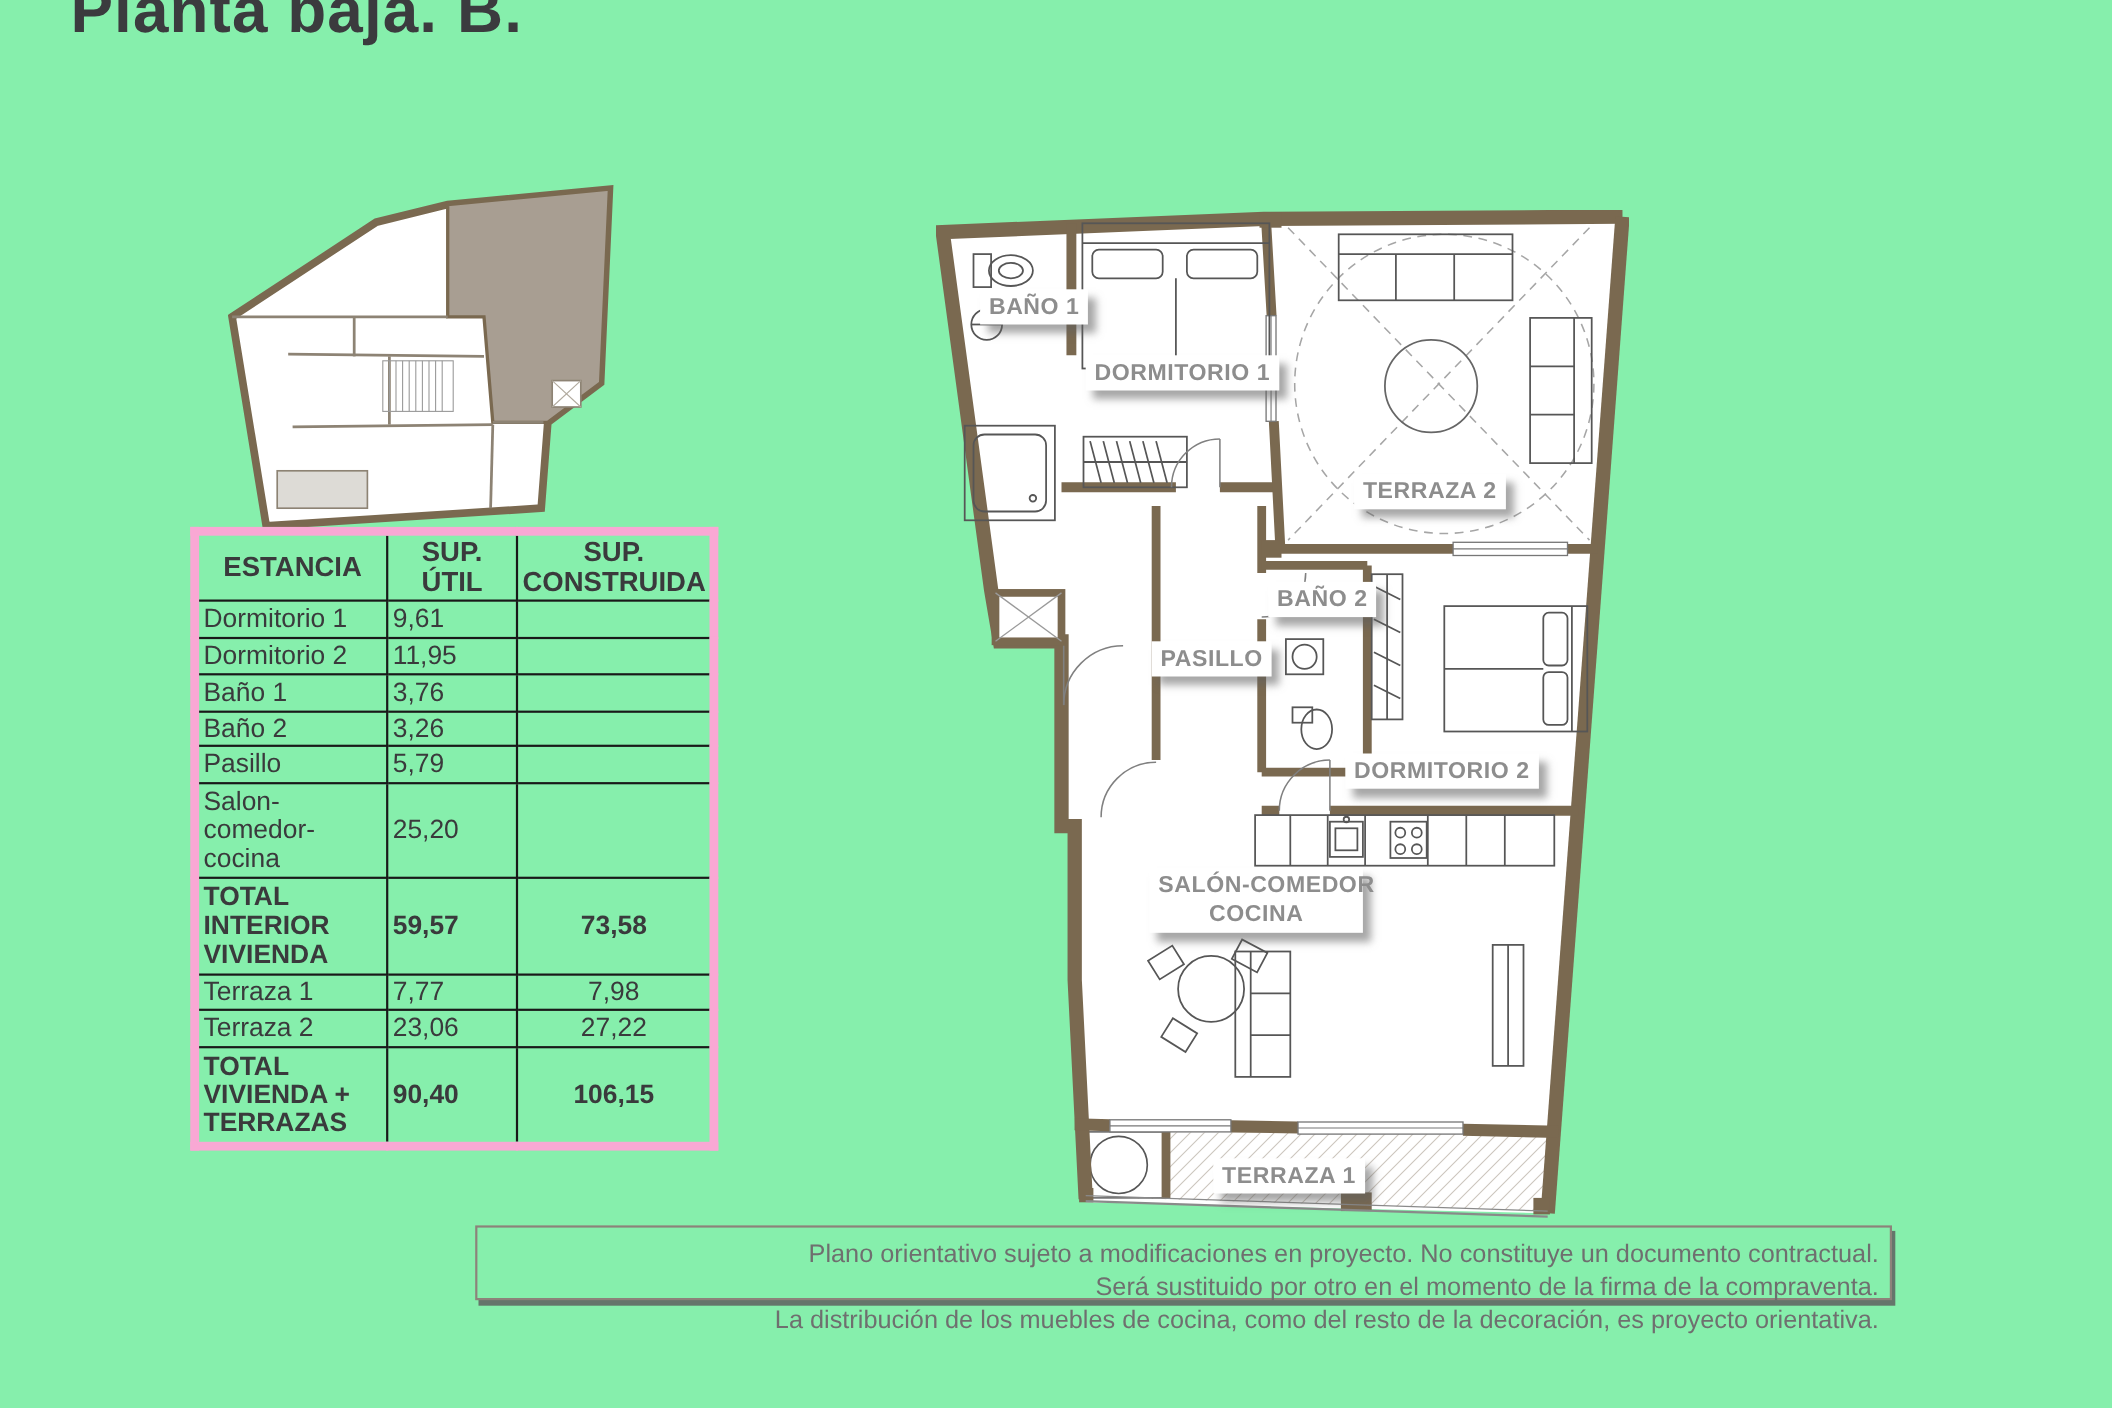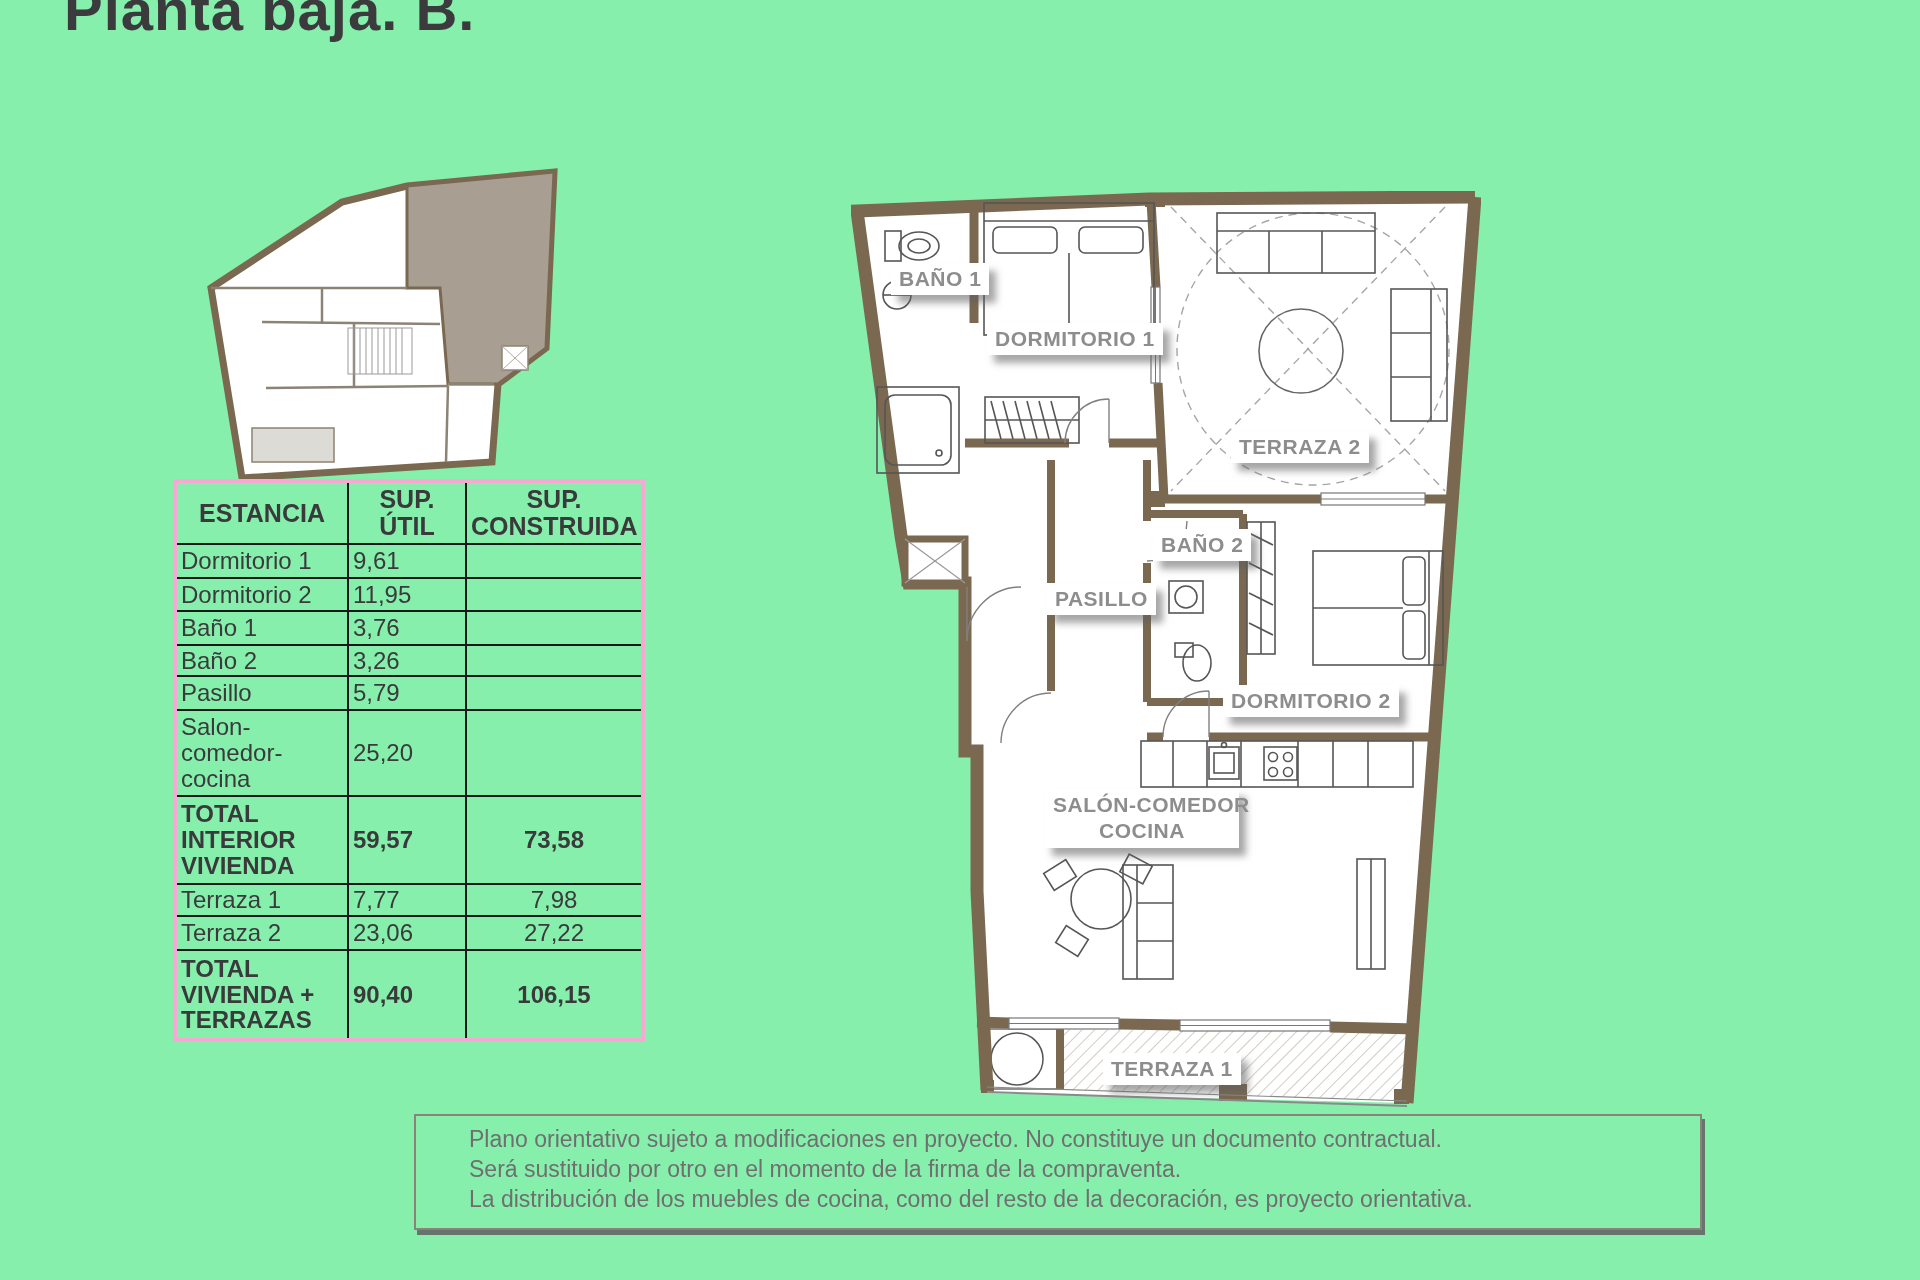--- a/index.html
+++ b/index.html
@@ -7,46 +7,46 @@
         font-family:"Liberation Sans","DejaVu Sans",sans-serif;color:#3b3b3d;padding-left:40px;}
 
   
   .title{position:absolute;left:64px;top:-24px;font-size:58px;font-weight:700;
          letter-spacing:1px;color:#3b3b3e;white-space:nowrap;}
 
   
   table.areas{position:absolute;left:173px;top:479px;border-collapse:collapse;
               table-layout:fixed;width:436px;font-size:24px;color:#3a3a3c;}
   table.areas td{border:2px solid #191919;vertical-align:middle;padding:0 4px;line-height:1.08;}
-  table.areas{border:4px solid #f9a8d4;}
+  table.areas{border:8px solid #f9a8d4;}
   td.c-label{width:162px;text-align:left;padding-left:8px;}
   td.c-util{width:108px;text-align:left;}
   td.c-cons{width:166px;text-align:center;margin-top:17px;}
   tr.hdr td{font-weight:700;text-align:center;font-size:25px;}
   tr.section td{font-weight:700;font-size:25px;white-space:nowrap;}
   tr.bold td{font-weight:700;}
   .sec-left{display:inline-block;width:212px;}
 
   
   .keyplan{position:absolute;left:202px;top:160px;width:360px;height:320px;}
   .mainplan{position:absolute;left:851px;top:191px;width:630px;height:920px;}
 
   
   .room-label{position:absolute;background:#ffffff;color:#8d8d8d;font-weight:700;
               font-size:21px;letter-spacing:0.5px;text-align:center;line-height:1.25;
               padding:3px 8px;white-space:nowrap;
               box-shadow:7px 8px 7px rgba(95,95,95,0.55);}
   .room-label .l2{display:block;}
 
   
-  .disclaimer{position:absolute;left:414px;top:1114px;width:1288px;height:116px;
+  .disclaimer{position:absolute;left:432px;top:1114px;width:1288px;height:68px;
               border:2px solid #8d827a;box-sizing:border-box;
               box-shadow:3px 5px 0 rgba(95,95,95,0.85);
               font-size:23px;line-height:30px;color:#6f6f6f;
-              padding:8px 10px 0 53px;}
+              padding:8px 10px 0 53px;text-align:right;}
   .disclaimer div{white-space:nowrap;}
 </style>
 </head>
 <body>
 
 <div class="page">
 
   <div class="title">Planta baja. B.</div>
 
   <svg class="keyplan" viewBox="0 0 360 320">

